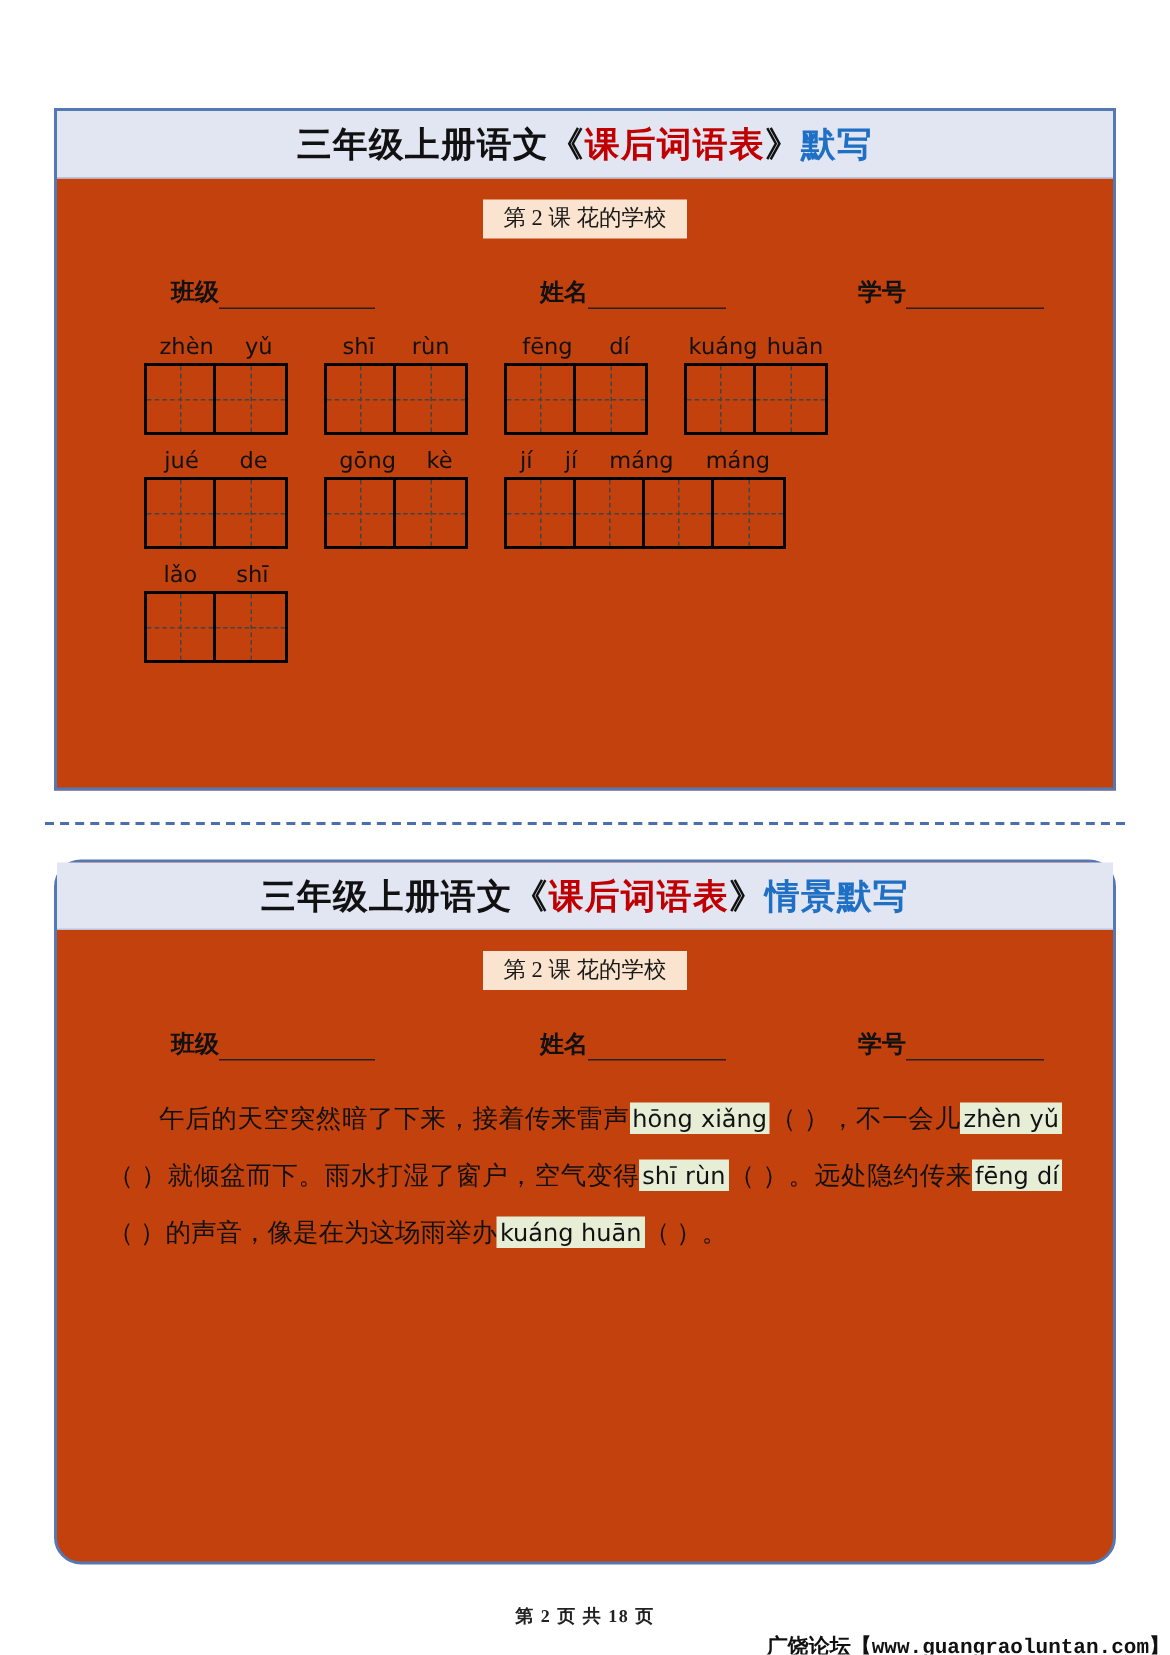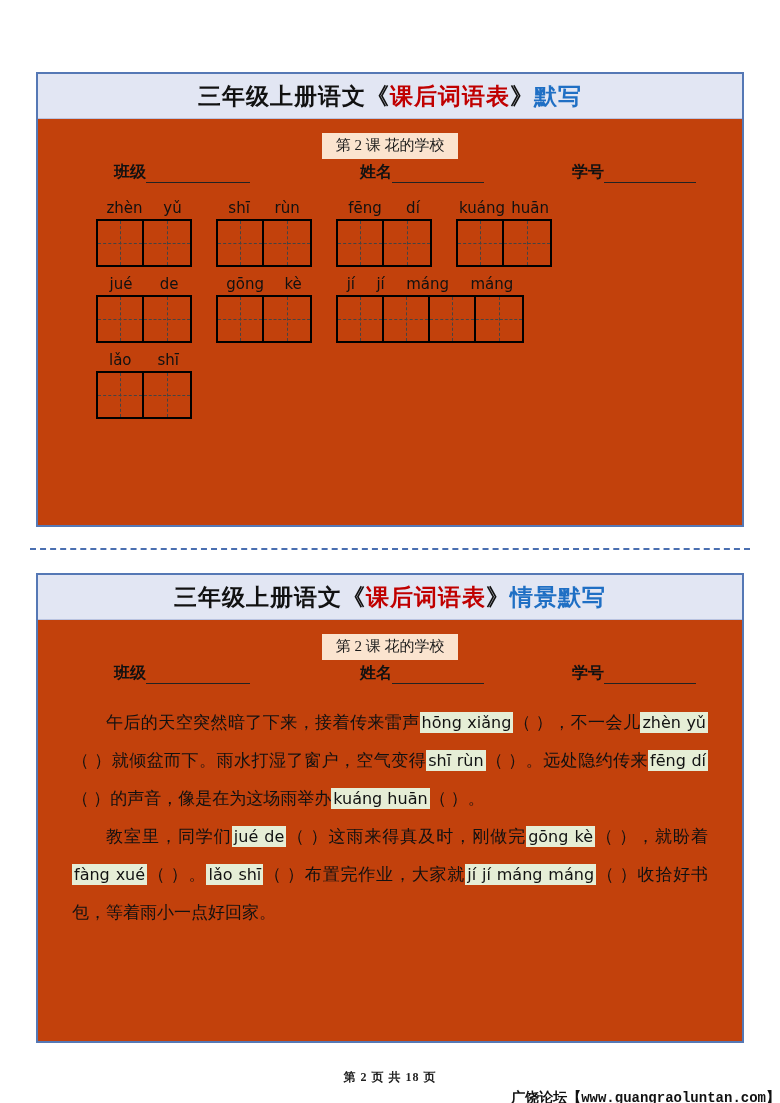--- a/index.html
+++ b/index.html
@@ -18,21 +18,21 @@
   
   .sheet {
     position: absolute;
     left: 36px;
     width: 708px;
     border: 2px solid #5578b5;
     background: #c2410c;
     box-sizing: border-box;
   }
   .sheet--one { top: 72px; height: 455px; }
-  .sheet--two { top: 573px; height: 470px; }
+  .sheet--two { top: 573px; height: 470px; border-radius: 18px; }
 
   
   .title-bar {
     background: #e2e6f3;
     border-bottom: 1px solid #b9c3e0;
     height: 44px;
     display: flex;
     align-items: center;
     justify-content: center;
   }
@@ -59,21 +59,21 @@
     color: #1a1a1a;
     font-family: Liberation Serif, serif;
     font-size: 15px;
     padding: 3px 14px 4px 14px;
     white-space: nowrap;
   }
 
   
   .info-row {
     display: flex;
-    margin-top: 3px;
+    margin-top: 26px;
     padding: 0 44px 0 76px;
     font-size: 16px;
     font-weight: bold;
     color: #111111;
     align-items: flex-end;
   }
   .info-item { display: flex; align-items: flex-end; white-space: nowrap; }
   .info-label { font-family: "Liberation Serif", "DejaVu Serif", serif; }
   .info-blank {
     display: inline-block;
@@ -343,20 +343,19 @@
     </div>
     <div class="info-gap-b"></div>
     <div class="info-item">
       <span class="info-label">学号</span>
       <span class="info-blank blank-w3"></span>
     </div>
   </div>
 
   <div class="passage" id="passage">
       <p><span>午后的天空突然暗了下来，接着传来雷声</span><span class="py">hōng xiǎng</span><span>（          ），不一会儿</span><span class="py">zhèn yǔ</span><span>（          ）就倾盆而下。雨水打湿了窗户，空气变得</span><span class="py">shī rùn</span><span>（          ）。远处隐约传来</span><span class="py">fēng dí</span><span>（          ）的声音，像是在为这场雨举办</span><span class="py">kuáng huān</span><span>（          ）。</span></p>
-      <p><span>教室里，同学们</span><span class="py">jué de</span><span>（          ）这雨来得真及时，刚做完</span><span class="py">gōng kè</span><span>（          ），就盼着</span><span class="py">fàng xué</span><span>（          ）。</span><span class="py">lǎo shī</span><span>（          ）布置完作业，大家就</span><span class="py">jí jí máng máng</span><span>（          ）收拾好书包，等着雨小一点好回家。</span></p>
     </div>
 </div>
 
 <div class="footer">
   <div class="footer-page">第 2 页 共 18 页</div>
   <div class="footer-site">广饶论坛【www.guangraoluntan.com】</div>
 </div>
 
 </body></html>

